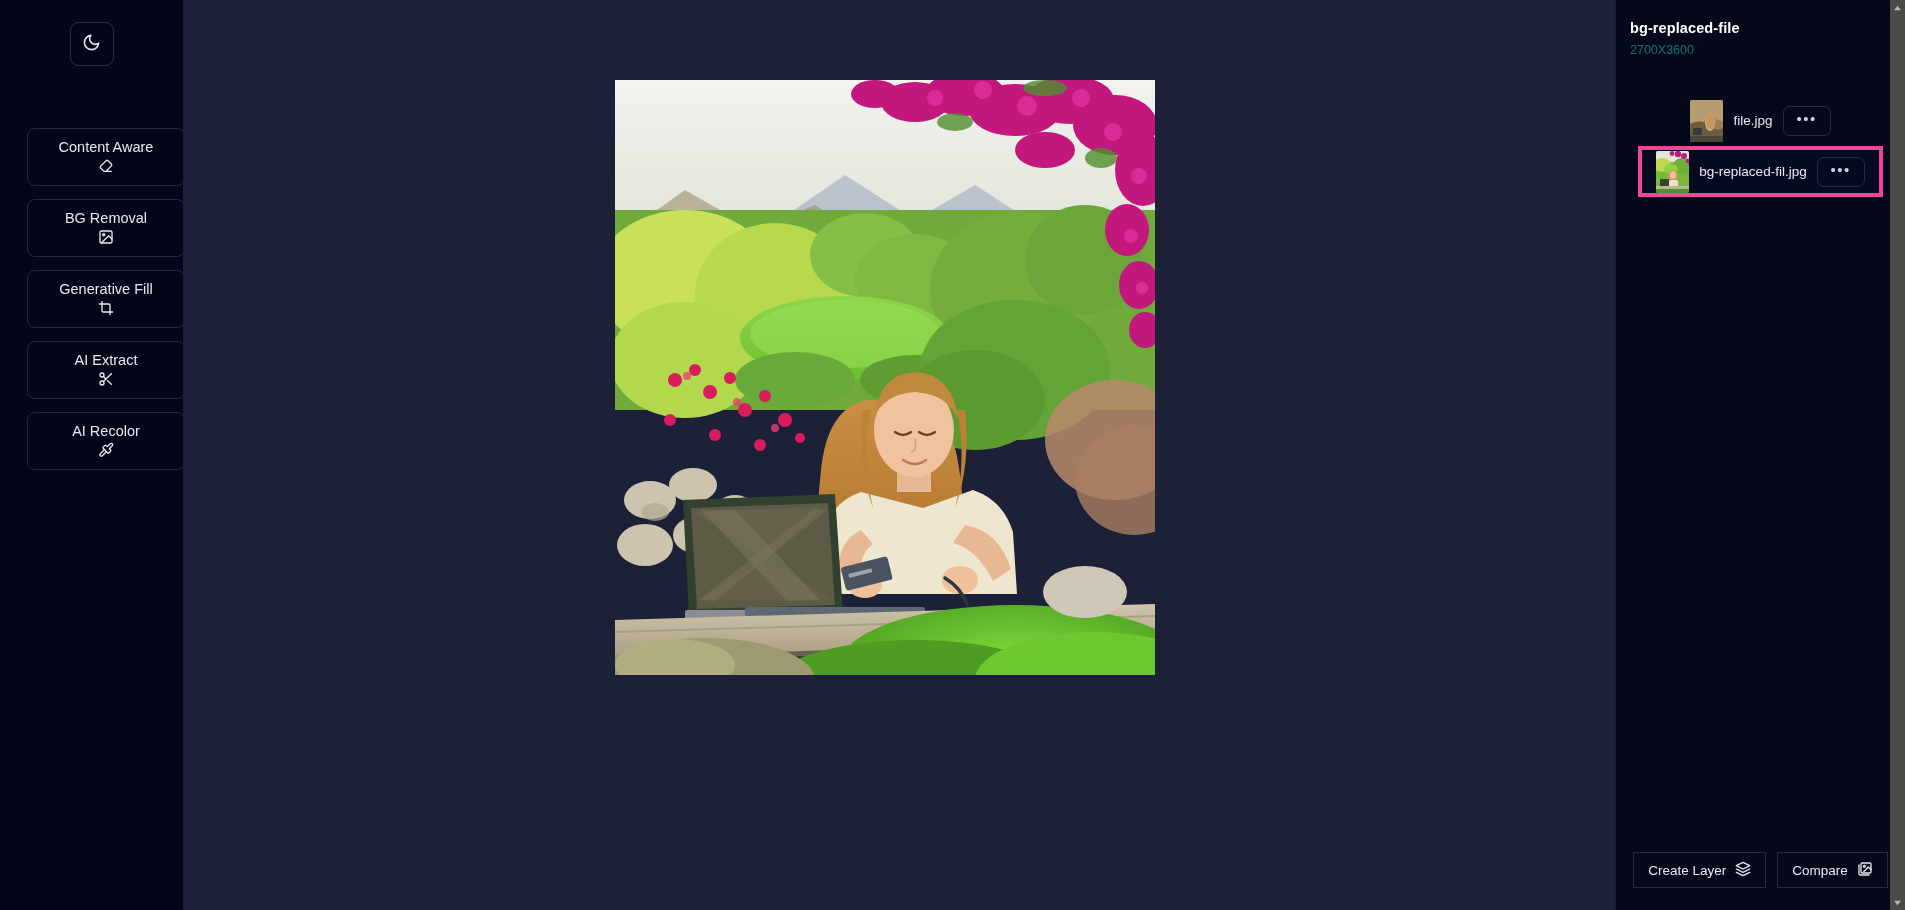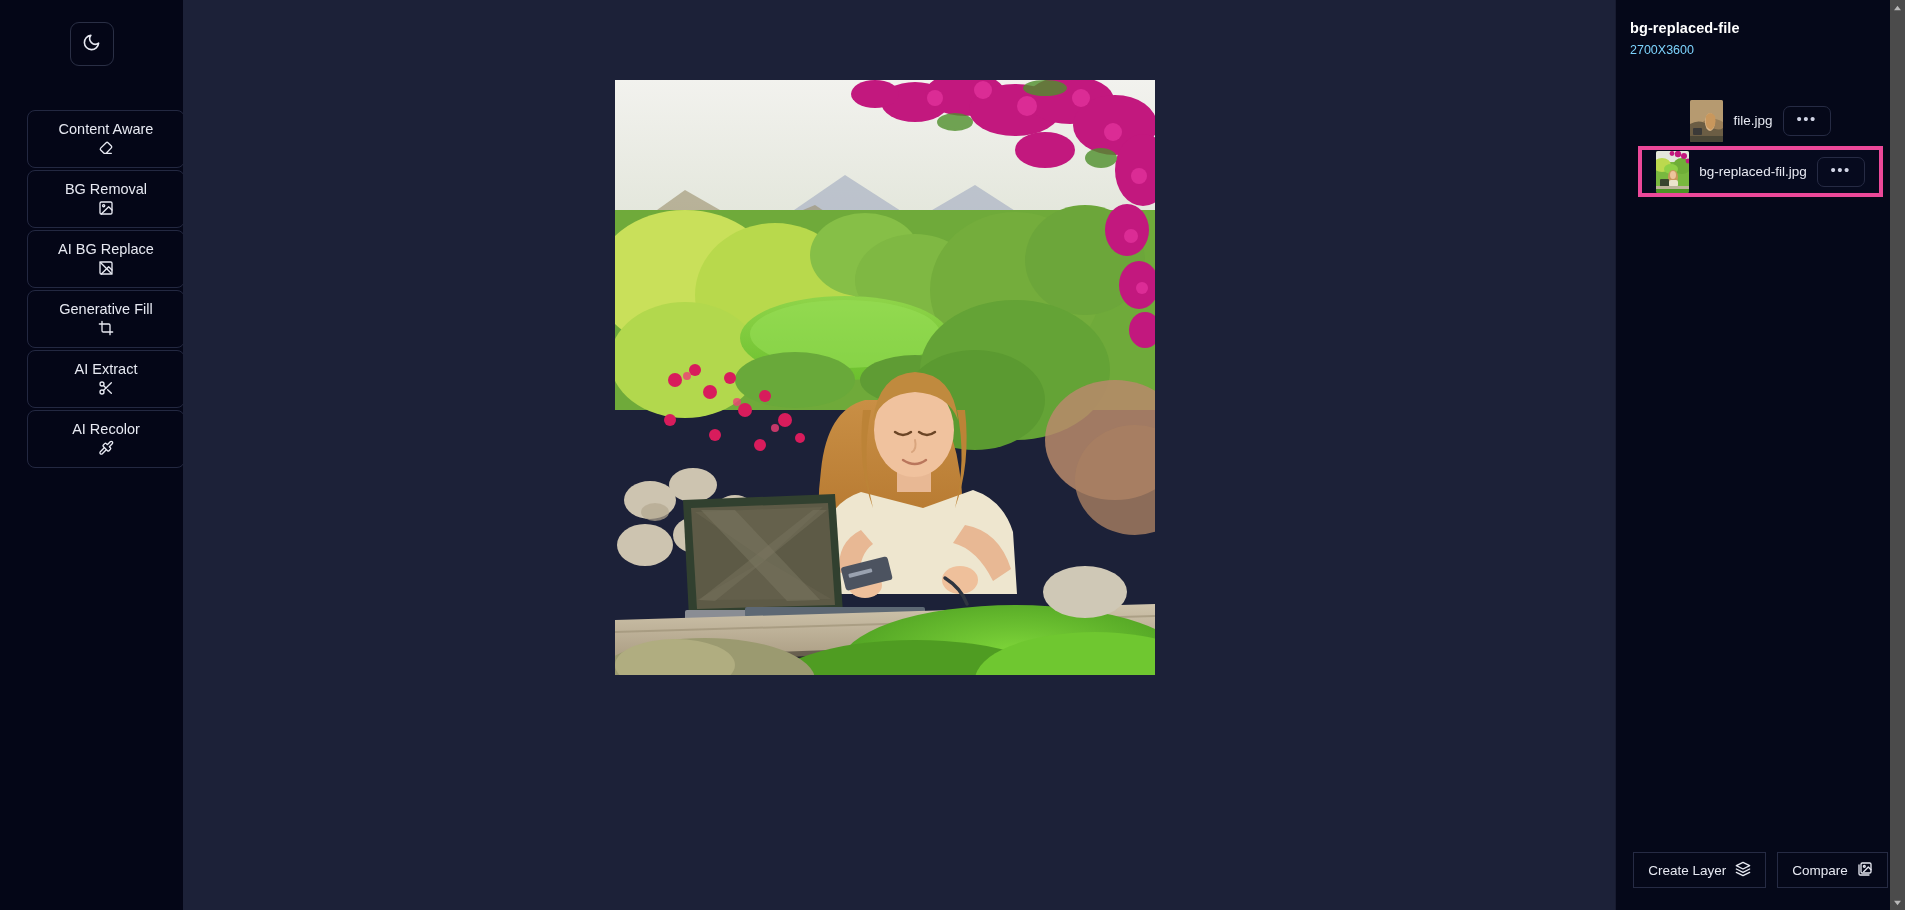--- a/index.html
+++ b/index.html
@@ -20,21 +20,21 @@
     padding-top: 22px;
   }
   .theme-toggle {
     width: 44px; height: 44px;
     border: 1px solid #2a2f45; border-radius: 9px;
     background: transparent;
     display: flex; align-items: center; justify-content: center;
     cursor: pointer;
   }
   .theme-toggle svg { width: 19px; height: 19px; }
-  .tool-list { margin-top: 44px; width: 100%; display: flex; flex-direction: column; align-items: center; gap: 2px; padding-left: 29px; }
+  .tool-list { margin-top: 62px; width: 100%; display: flex; flex-direction: column; align-items: center; gap: 13px; padding-left: 29px; }
   .tool-btn {
     width: 158px; height: 58px;
     border: 1px solid #232841; border-radius: 8px;
     background: transparent;
     display: flex; flex-direction: column; align-items: center; justify-content: center;
     gap: 4px; cursor: pointer;
   }
   .tool-btn .tool-label { color: #e7e9f2; font-size: 14.5px; line-height: 1; }
   .tool-btn .tool-icon { display: flex; align-items: center; justify-content: center; }
   .tool-btn .tool-icon svg { width: 16px; height: 16px; }
@@ -52,21 +52,21 @@
   
   .right-panel {
     width: 290px; height: 910px; flex: 0 0 290px;
     background: #050819;
     border-left: 1px solid #171b30;
     position: relative;
     display: flex; flex-direction: column;
   }
   .rp-header { padding: 20px 14px 0 14px; }
   .rp-title { color: #ffffff; font-size: 14.5px; font-weight: bold; letter-spacing: .1px; }
-  .rp-subtitle { color: #7dd3fc; font-size: 12.5px; margin-top: 7px; }
+  .rp-subtitle { color: #0f766e; font-size: 12.5px; margin-top: 7px; }
   .file-list { margin-top: 38px; display: flex; flex-direction: column; align-items: center; }
   .file-row {
     height: 51px; display: flex; align-items: center;
     padding: 0 14px; gap: 10px; cursor: pointer;
     border: 1px solid transparent;
   }
   .file-row.selected { border: 4px solid #ec4899; background: #060a1e; }
   .thumb { width: 33px; height: 42px; flex: 0 0 33px; border-radius: 2px; overflow: hidden; }
   .thumb svg { display: block; width: 33px; height: 42px; }
   .file-name { flex: 1 1 auto; text-align: center; color: #e7e9f2; font-size: 13.5px; }
@@ -133,30 +133,20 @@
         <span class="tool-label">BG Removal</span>
         <span class="tool-icon">
           <svg viewBox="0 0 24 24" fill="none" stroke="#e7e9f2" stroke-width="2" stroke-linecap="round" stroke-linejoin="round">
             <rect x="3" y="3" width="18" height="18" rx="2"></rect>
             <circle cx="8.5" cy="8.5" r="1.6"></circle>
             <path d="M21 15l-5-5L5 21"></path>
           </svg>
         </span>
       </button>
 
-      <button class="tool-btn">
-        <span class="tool-label">AI BG Replace</span>
-        <span class="tool-icon">
-          <svg viewBox="0 0 24 24" fill="none" stroke="#e7e9f2" stroke-width="2" stroke-linecap="round" stroke-linejoin="round">
-            <rect x="3" y="3" width="18" height="18" rx="2"></rect>
-            <path d="M21 15l-5-5L5 21"></path>
-            <line x1="3" y1="3" x2="21" y2="21"></line>
-          </svg>
-        </span>
-      </button>
 
       <button class="tool-btn">
         <span class="tool-label">Generative Fill</span>
         <span class="tool-icon">
           <svg viewBox="0 0 24 24" fill="none" stroke="#e7e9f2" stroke-width="2" stroke-linecap="round" stroke-linejoin="round">
             <path d="M6 2v14a2 2 0 0 0 2 2h14"></path>
             <path d="M18 22V8a2 2 0 0 0-2-2H2"></path>
           </svg>
         </span>
       </button>

